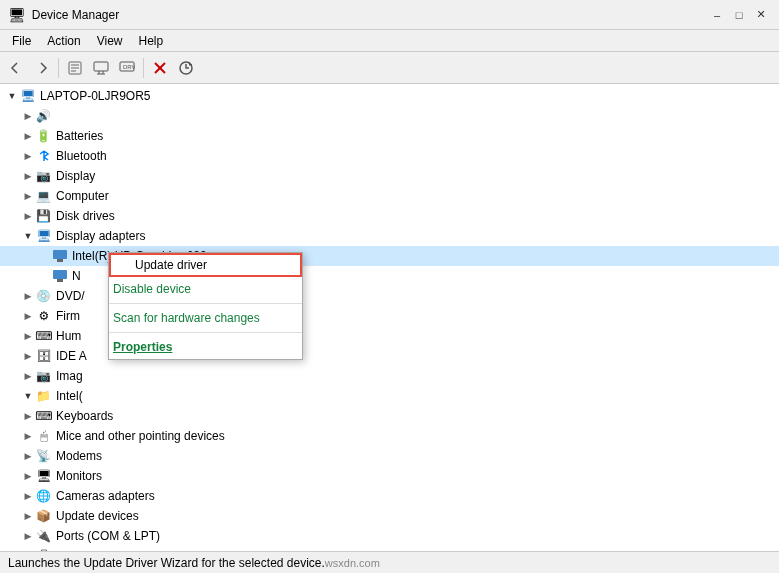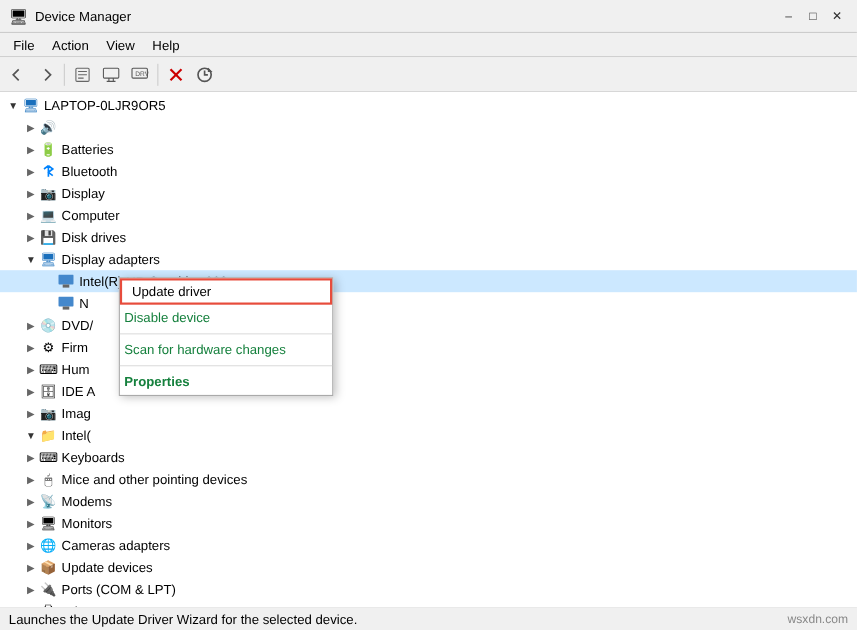--- a/index.html
+++ b/index.html
@@ -162,40 +162,41 @@
     .ctx-item {
       padding: 5px 4px;
       cursor: pointer;
       font-size: 12px;
       color: #15803d;
     }
     .ctx-item.highlighted {
       border: 2px solid #e74c3c;
       color: #000;
       font-weight: normal;
-      padding: 3px 9px;
+      padding: 3px 24px;
     }
     .ctx-item.bold {
       font-weight: bold;
+      text-decoration: underline;
     }
     .ctx-sep {
       height: 1px;
       background: #ddd;
       margin: 2px 0;
     }
 
     
     #status-bar {
       background: #f0f0f0;
       border-top: 1px solid #ccc;
       height: 22px;
       display: flex;
       align-items: center;
       padding: 0 8px;
-      justify-content: space-between;
+      justify-content: flex-start;
     }
     #status-text {
       font-size: 12px;
       color: #000;
     }
     #status-brand {
       font-size: 11px;
       color: #888;
     }
 

